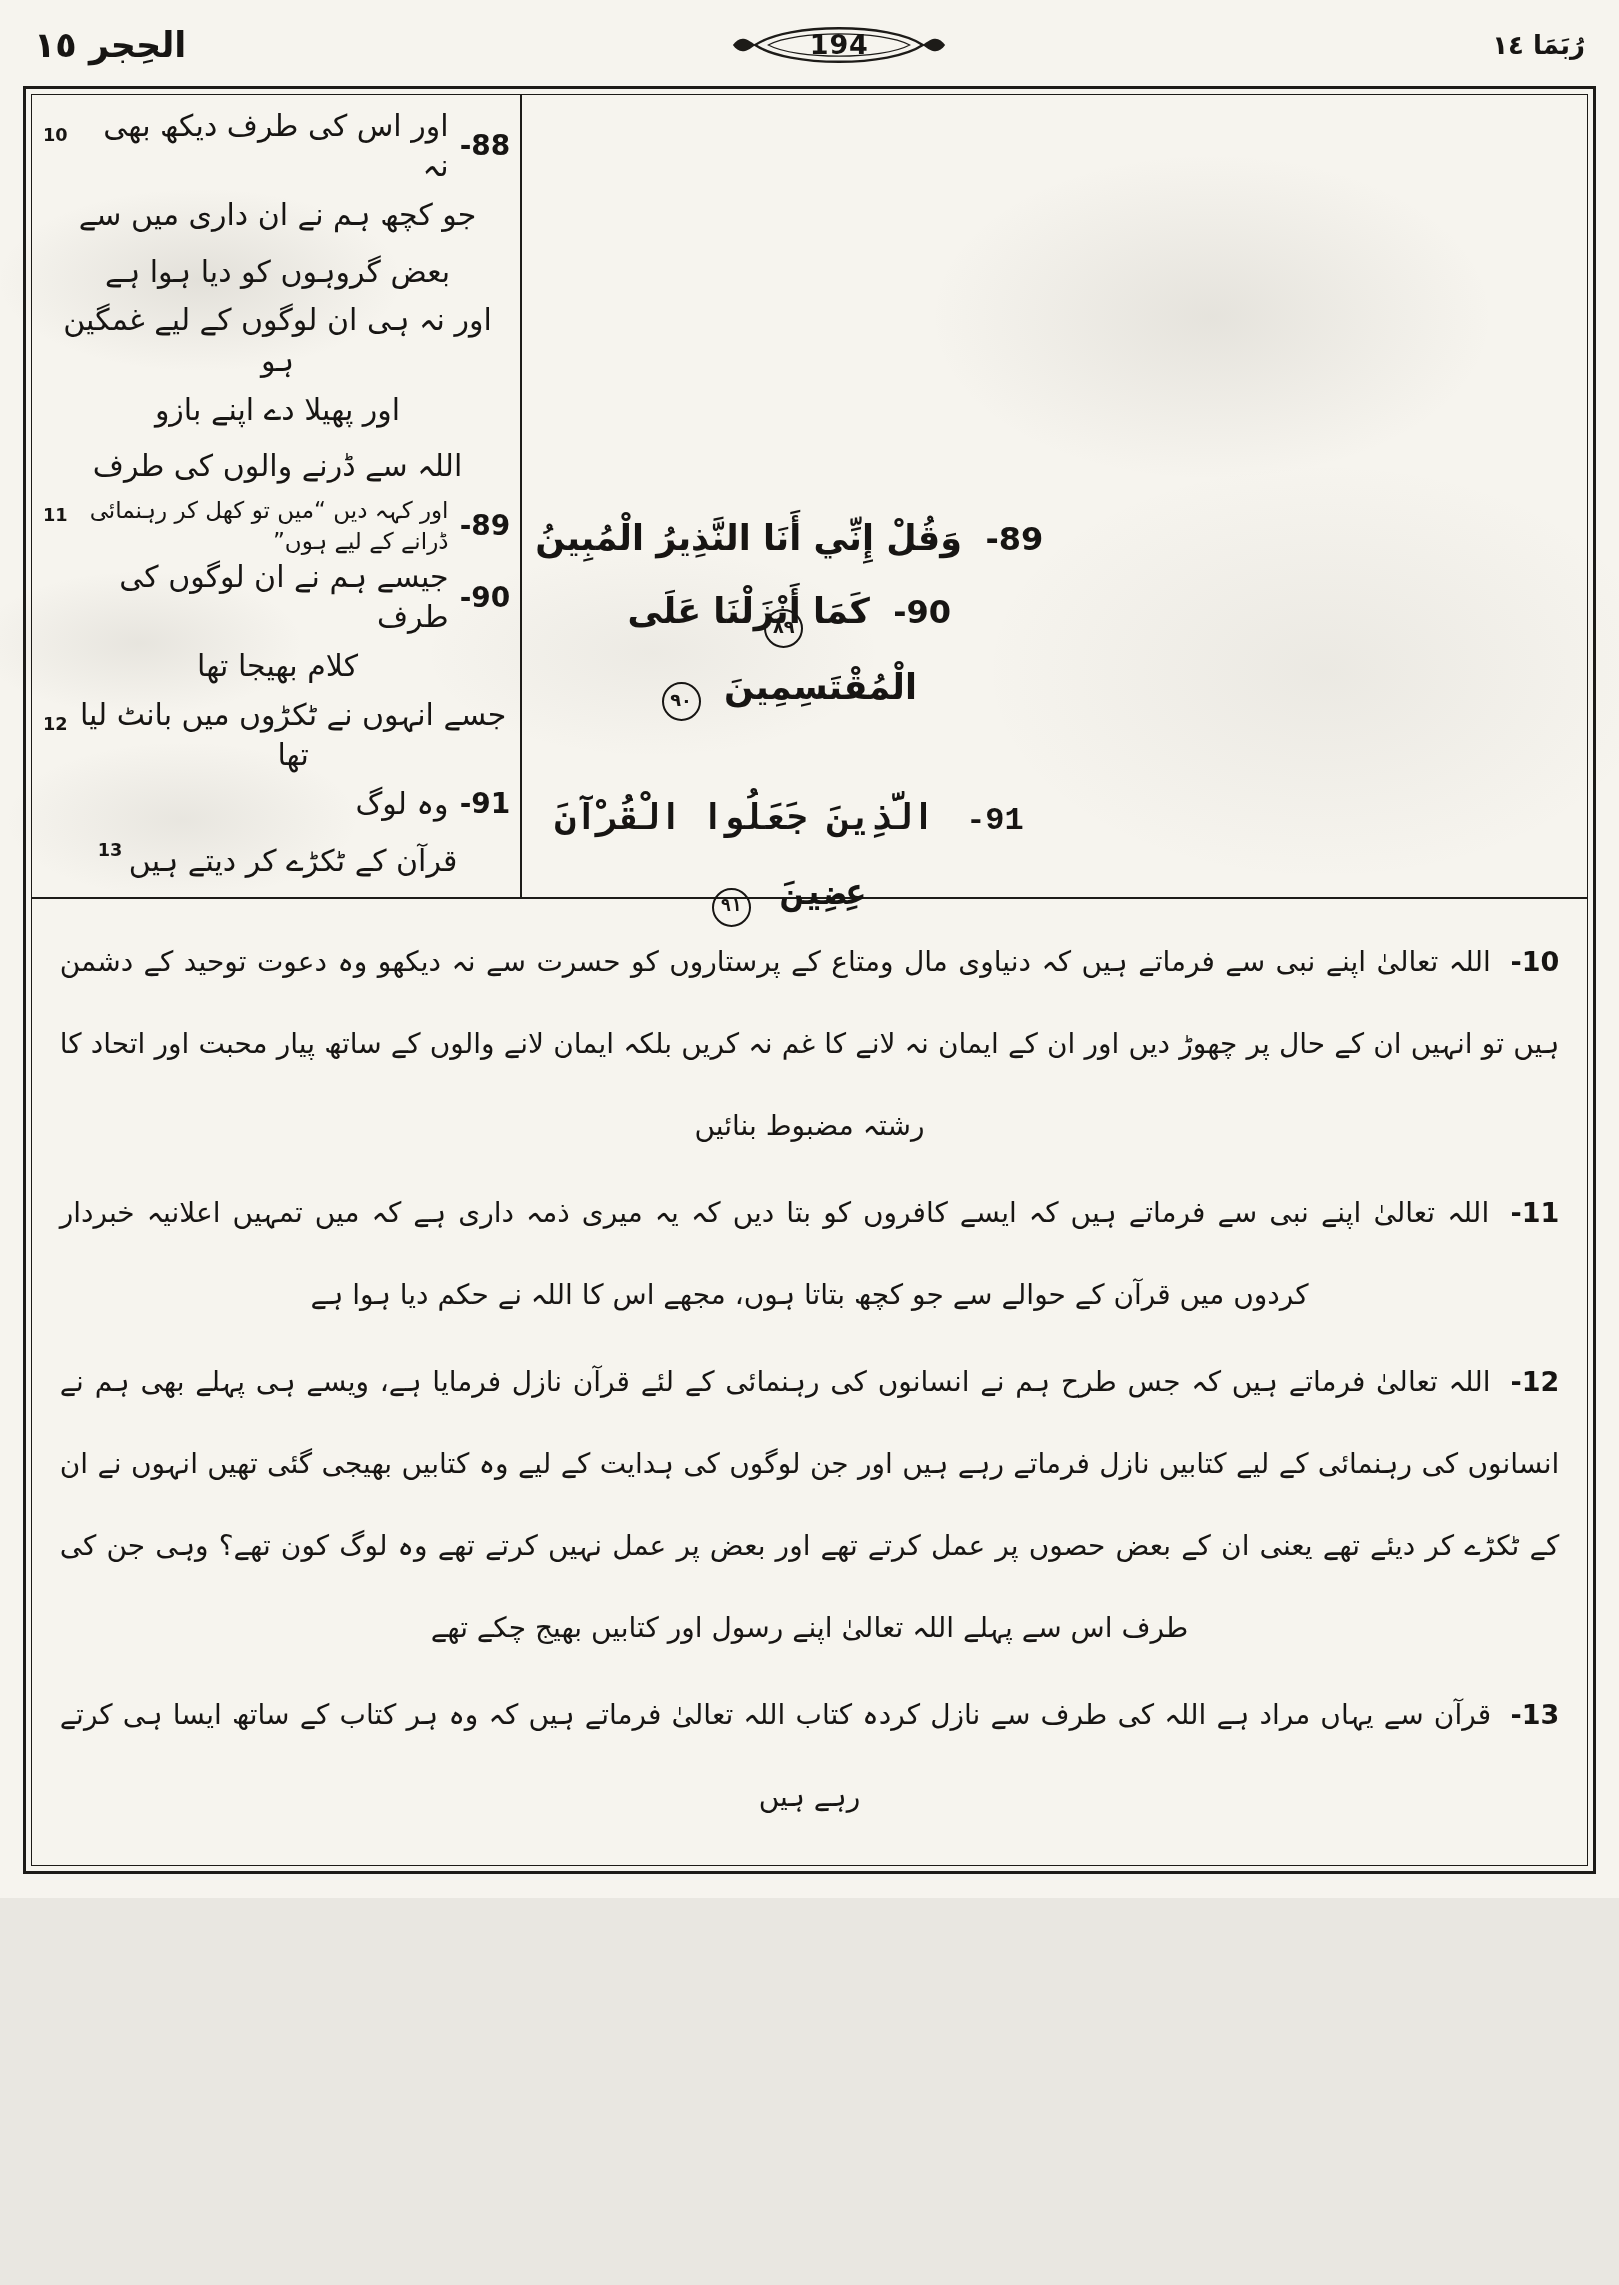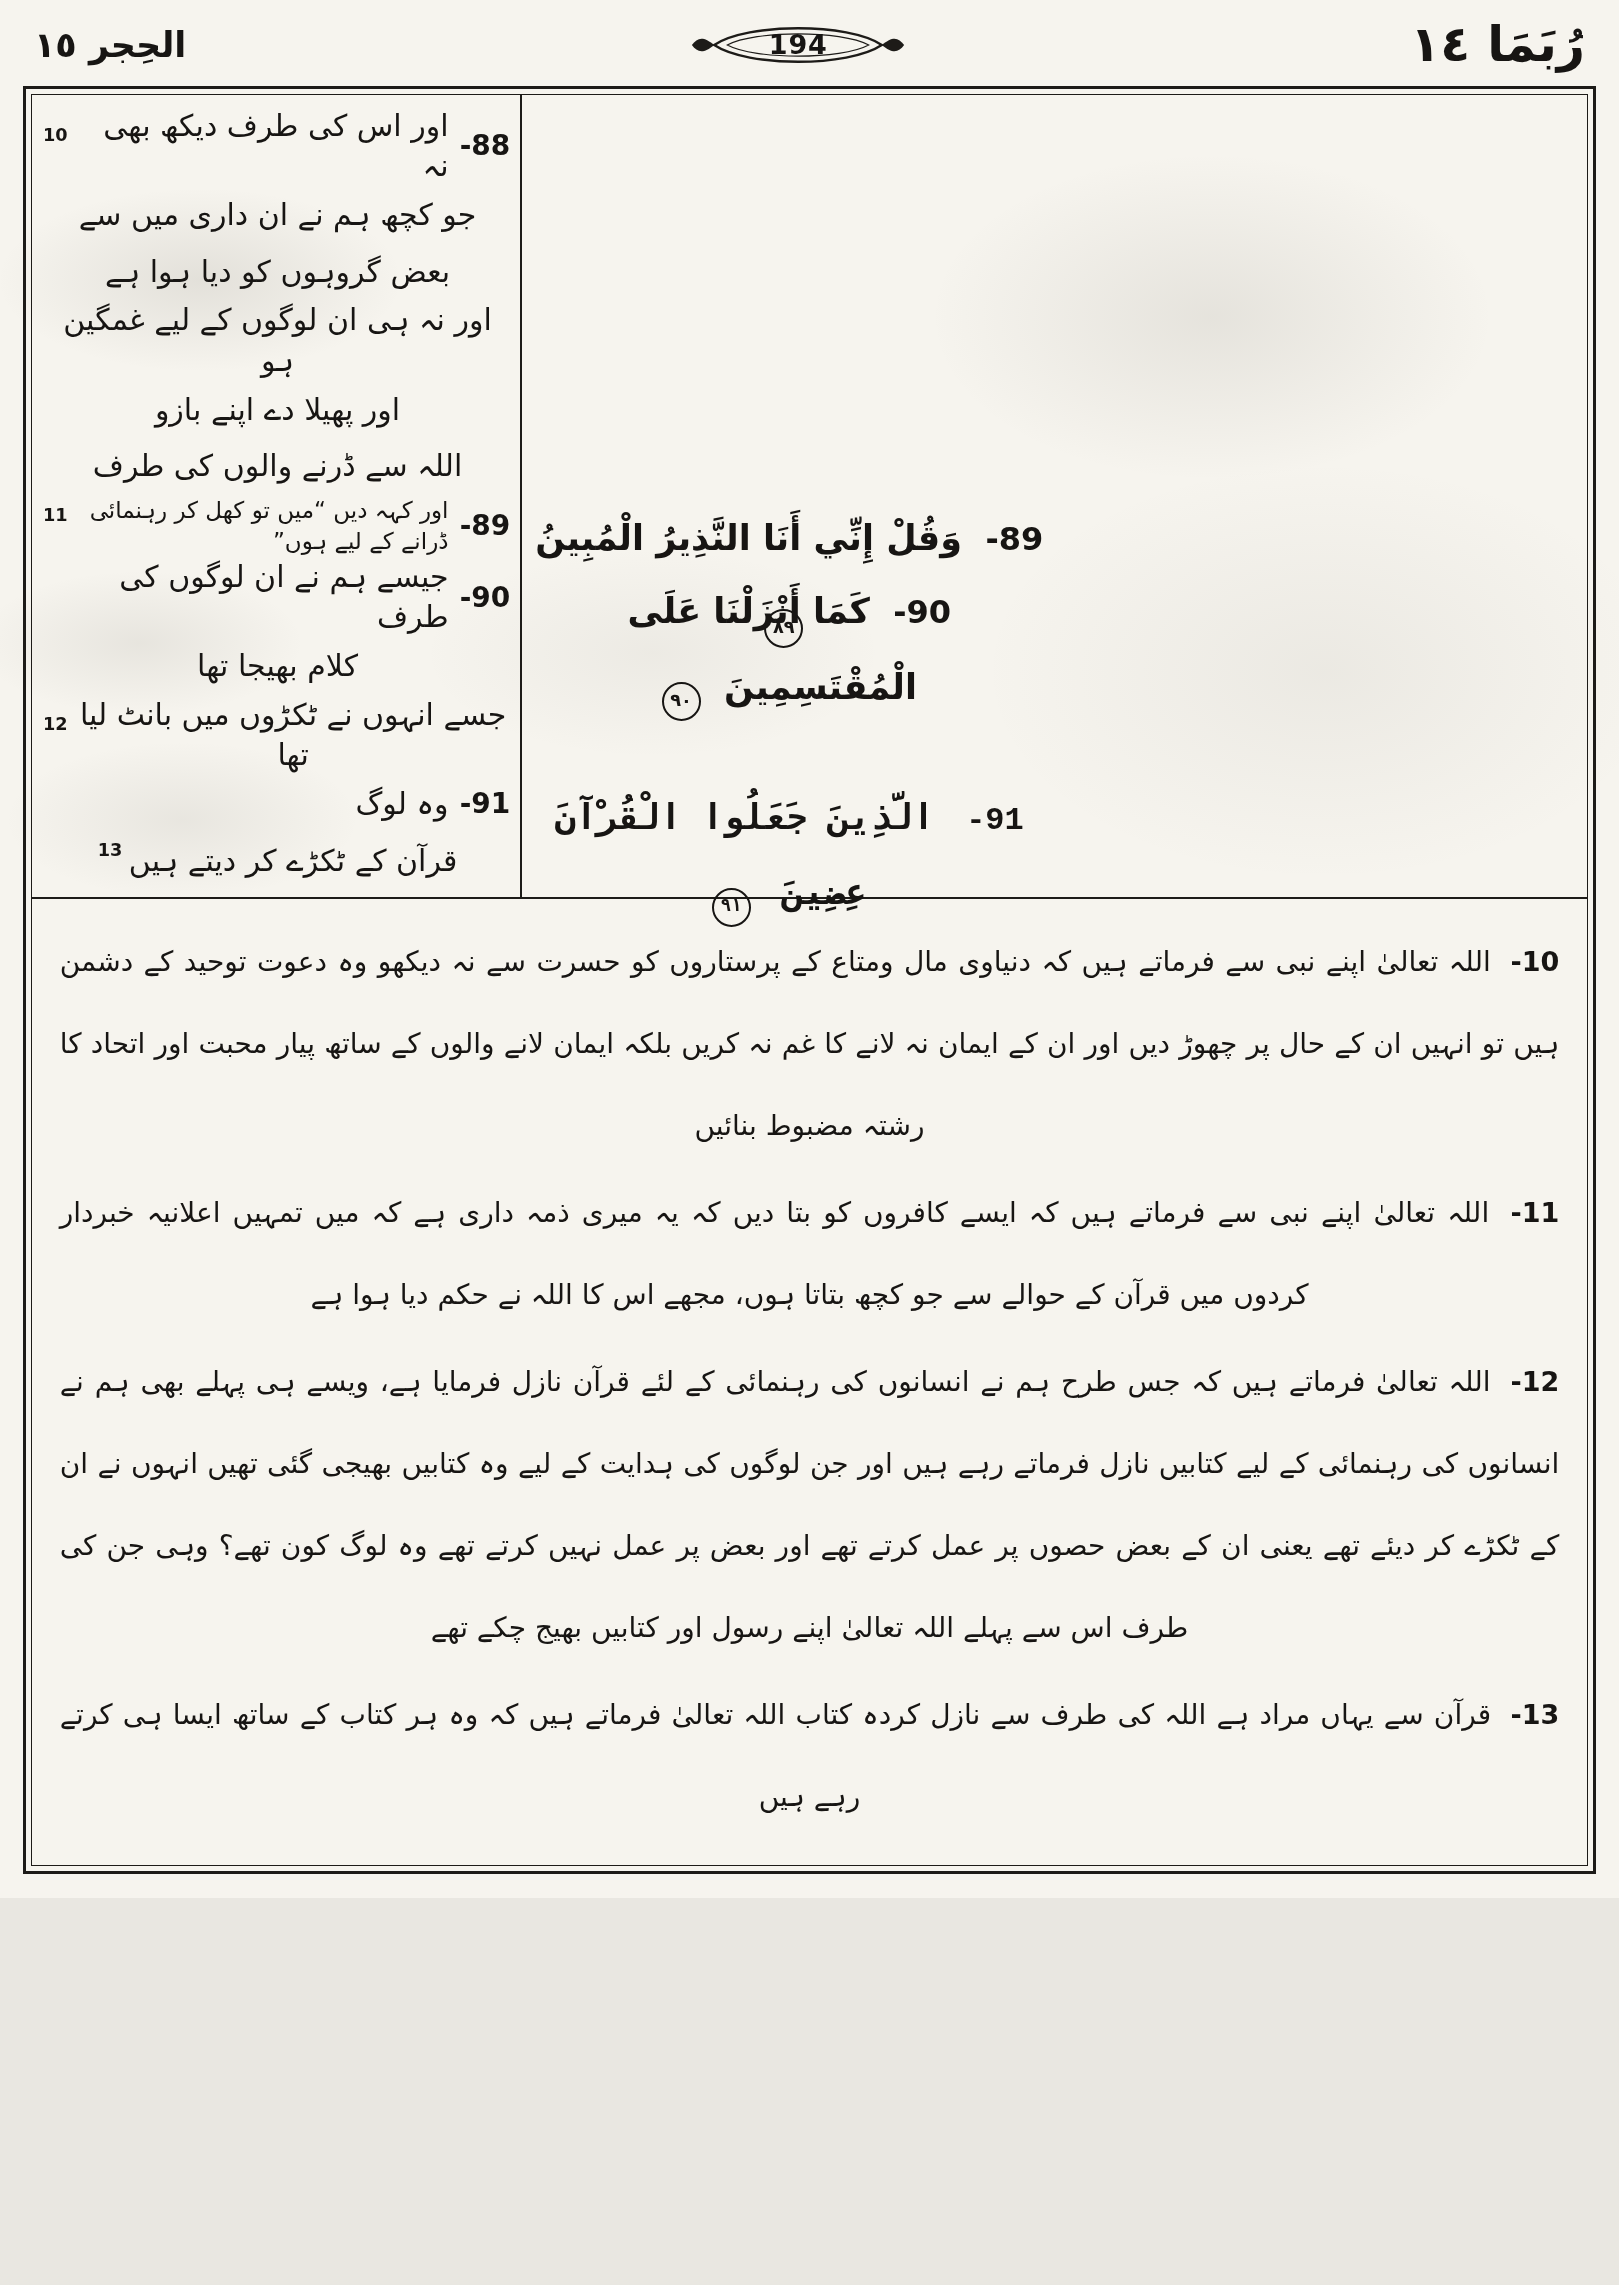--- a/index.html
+++ b/index.html
@@ -21,21 +21,21 @@
       #f6f4ee;
   }
 
   
   .pagehead {
     height:67px; margin:11.2px 34px 3.7px;
     display:flex; align-items:center; justify-content:space-between;
     direction:ltr;
   }
   .head-surah { font-size:35px; font-weight:bold; direction:rtl; }
-  .head-juz   { font-size:49px; font-weight:bold; direction:rtl; }
+  .head-juz   { font-size:26px; font-weight:bold; direction:rtl; }
   .head-center { position:relative; width:216px; height:58px; }
   .head-center svg { position:absolute; inset:0; }
   .pagenum {
     position:absolute; inset:0; display:flex; align-items:center; justify-content:center;
     font-size:27px; font-weight:bold; letter-spacing:0.9px;
   }
 
   
   .frame {
     position:absolute; left:23px; right:23px; top:86px; bottom:24px;

